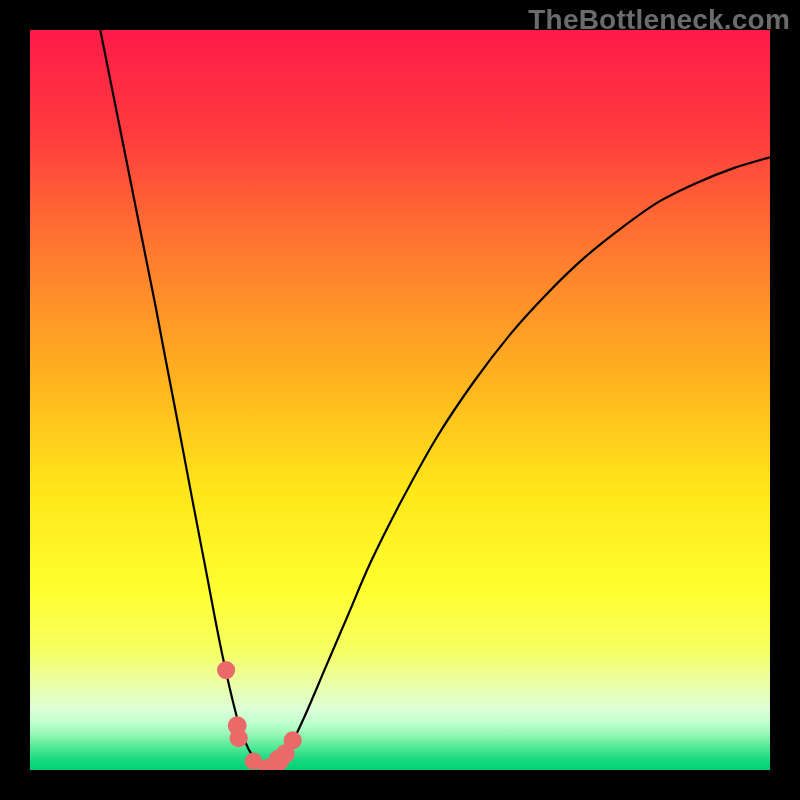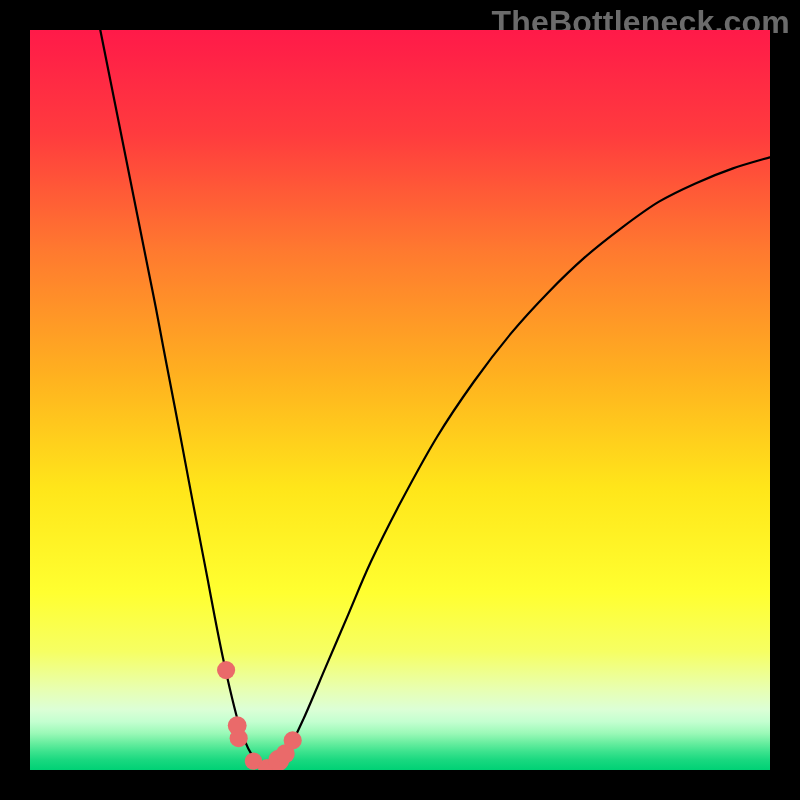--- a/index.html
+++ b/index.html
@@ -23,21 +23,21 @@
     left: 30px;
     top: 30px;
     width: 740px;
     height: 740px;
   }
   .watermark {
     position: absolute;
     top: 4px;
     right: 10px;
     font-family: Arial, Helvetica, sans-serif;
-    font-size: 32px;
+    font-size: 28px;
     font-weight: 600;
     color: #6b6b6b;
     letter-spacing: 0.2px;
     user-select: none;
   }
   svg {
     display: block;
   }
 </style>
 </head>

